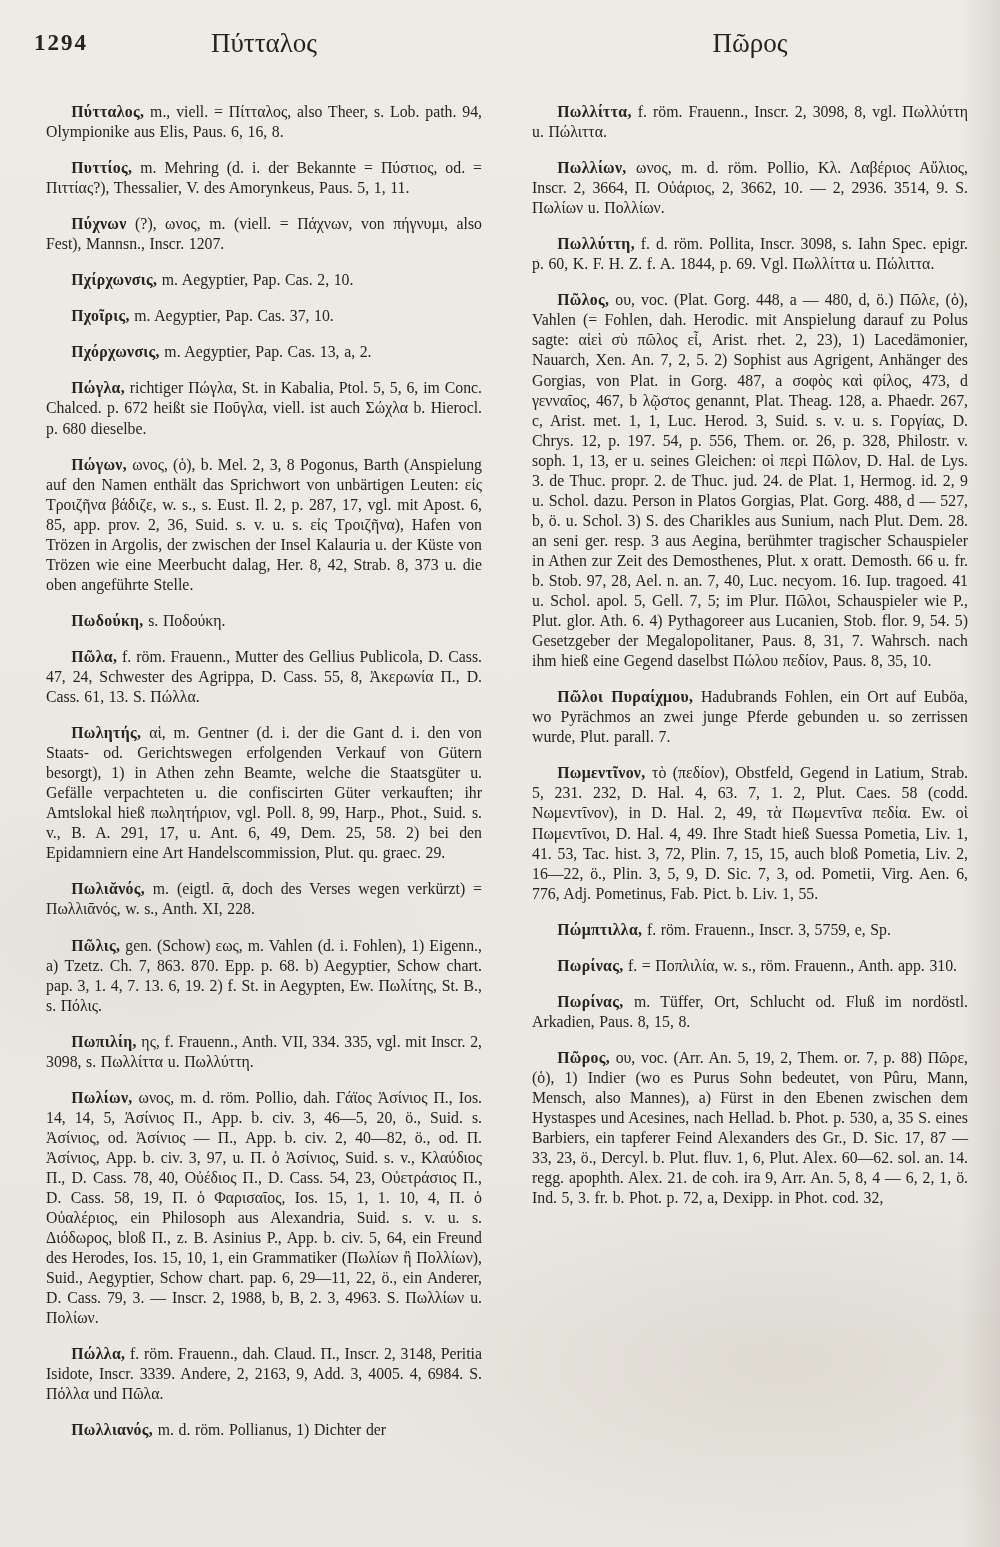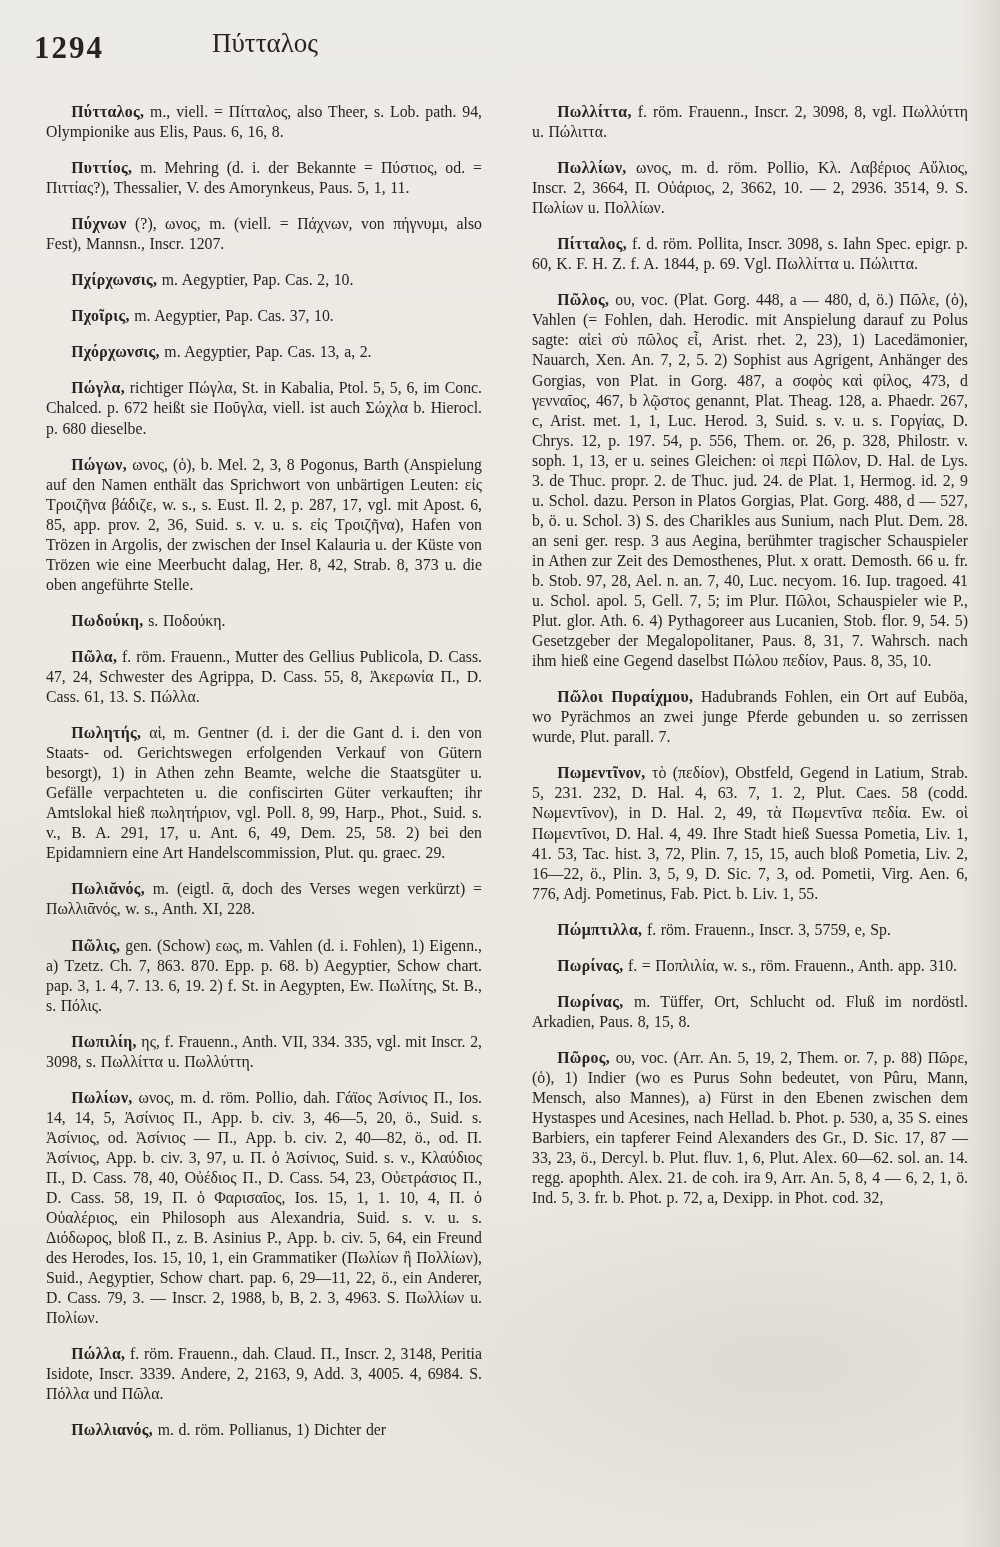--- a/index.html
+++ b/index.html
@@ -23,21 +23,21 @@
   }
   .header-row {
     display: flex;
     position: relative;
     height: 52px;
   }
   .header-cell { width: 470px; text-align: center; position: relative; }
   .header-cell.right { margin-left: 18px; }
   .page-number {
     position: absolute; left: 4px; top: 4px;
-    font-size: 31px; font-weight: bold; letter-spacing: 2px;
+    font-size: 23px; font-weight: bold; letter-spacing: 2px;
   }
   .running-head {
     font-size: 27px;
     display: inline-block;
     padding-top: 2px;
   }
   .columns { display: flex; margin-top: 8px; }
   .col { width: 470px; text-align: justify; }
   .col.right { margin-left: 18px; }
   p.entry {
@@ -53,20 +53,23 @@
 </head>
 <body>
 
 <div class="page">
 
   <div class="header-row">
     <div class="header-cell">
       <span class="page-number">1294</span>
       <span class="running-head">Πύτταλος</span>
     </div>
+    <div class="header-cell right">
+      <span class="running-head">Πῶρος</span>
+    </div>
   </div>
 
   <div class="columns">
 
     <div class="col">
       <p class="entry"><b class="hw">Πύτταλος,</b><span> m., viell. = Πίτταλος, also Theer, s. Lob. path. 94, Olympionike aus Elis, Paus. 6, 16, 8.</span></p>
       <p class="entry"><b class="hw">Πυττίος,</b><span> m. Mehring (d. i. der Bekannte = Πύστιος, od. = Πιττίας?), Thessalier, V. des Amorynkeus, Paus. 5, 1, 11.</span></p>
       <p class="entry"><b class="hw">Πύχνων</b><span> (?), ωνος, m. (viell. = Πάχνων, von πήγνυμι, also Fest), Mannsn., Inscr. 1207.</span></p>
       <p class="entry"><b class="hw">Πχίρχωνσις,</b><span> m. Aegyptier, Pap. Cas. 2, 10.</span></p>
       <p class="entry"><b class="hw">Πχοῖρις,</b><span> m. Aegyptier, Pap. Cas. 37, 10.</span></p>
@@ -80,21 +83,21 @@
       <p class="entry"><b class="hw">Πῶλις,</b><span> gen. (Schow) εως, m. Vahlen (d. i. Fohlen), 1) Eigenn., a) Tzetz. Ch. 7, 863. 870. Epp. p. 68. b) Aegyptier, Schow chart. pap. 3, 1. 4, 7. 13. 6, 19. 2) f. St. in Aegypten, Ew. Πωλίτης, St. B., s. Πόλις.</span></p>
       <p class="entry"><b class="hw">Πωπιλίη,</b><span> ης, f. Frauenn., Anth. VII, 334. 335, vgl. mit Inscr. 2, 3098, s. Πωλλίττα u. Πωλλύττη.</span></p>
       <p class="entry"><b class="hw">Πωλίων,</b><span> ωνος, m. d. röm. Pollio, dah. Γάϊος Ἀσίνιος Π., Ios. 14, 14, 5, Ἀσίνιος Π., App. b. civ. 3, 46—5, 20, ö., Suid. s. Ἀσίνιος, od. Ἀσίνιος — Π., App. b. civ. 2, 40—82, ö., od. Π. Ἀσίνιος, App. b. civ. 3, 97, u. Π. ὁ Ἀσίνιος, Suid. s. v., Κλαύδιος Π., D. Cass. 78, 40, Οὐέδιος Π., D. Cass. 54, 23, Οὐετράσιος Π., D. Cass. 58, 19, Π. ὁ Φαρισαῖος, Ios. 15, 1, 1. 10, 4, Π. ὁ Οὐαλέριος, ein Philosoph aus Alexandria, Suid. s. v. u. s. Διόδωρος, bloß Π., z. B. Asinius P., App. b. civ. 5, 64, ein Freund des Herodes, Ios. 15, 10, 1, ein Grammatiker (Πωλίων ἢ Πολλίων), Suid., Aegyptier, Schow chart. pap. 6, 29—11, 22, ö., ein Anderer, D. Cass. 79, 3. — Inscr. 2, 1988, b, B, 2. 3, 4963. S. Πωλλίων u. Πολίων.</span></p>
       <p class="entry"><b class="hw">Πώλλα,</b><span> f. röm. Frauenn., dah. Claud. Π., Inscr. 2, 3148, Peritia Isidote, Inscr. 3339. Andere, 2, 2163, 9, Add. 3, 4005. 4, 6984. S. Πόλλα und Πῶλα.</span></p>
       <p class="entry"><b class="hw">Πωλλιανός,</b><span> m. d. röm. Pollianus, 1) Dichter der</span></p>
     </div>
 
     <div class="col right">
       <p class="entry"><b class="hw">Πωλλίττα,</b><span> f. röm. Frauenn., Inscr. 2, 3098, 8, vgl. Πωλλύττη u. Πώλιττα.</span></p>
       <p class="entry"><b class="hw">Πωλλίων,</b><span> ωνος, m. d. röm. Pollio, Κλ. Λαβέριος Αὔλιος, Inscr. 2, 3664, Π. Οὐάριος, 2, 3662, 10. — 2, 2936. 3514, 9. S. Πωλίων u. Πολλίων.</span></p>
-      <p class="entry"><b class="hw">Πίτταλος,</b><span> f. d. röm. Pollita, Inscr. 3098, s. Iahn Spec. epigr. p. 60, K. F. H. Z. f. A. 1844, p. 69. Vgl. Πωλλίττα u. Πώλιττα.</span></p>
+      <p class="entry"><b class="hw">Πωλλύττη,</b><span> f. d. röm. Pollita, Inscr. 3098, s. Iahn Spec. epigr. p. 60, K. F. H. Z. f. A. 1844, p. 69. Vgl. Πωλλίττα u. Πώλιττα.</span></p>
       <p class="entry"><b class="hw">Πῶλος,</b><span> ου, voc. (Plat. Gorg. 448, a — 480, d, ö.) Πῶλε, (ὁ), Vahlen (= Fohlen, dah. Herodic. mit Anspielung darauf zu Polus sagte: αἰεὶ σὺ πῶλος εἶ, Arist. rhet. 2, 23), 1) Lacedämonier, Nauarch, Xen. An. 7, 2, 5. 2) Sophist aus Agrigent, Anhänger des Gorgias, von Plat. in Gorg. 487, a σοφὸς καὶ φίλος, 473, d γενναῖος, 467, b λῷστος genannt, Plat. Theag. 128, a. Phaedr. 267, c, Arist. met. 1, 1, Luc. Herod. 3, Suid. s. v. u. s. Γοργίας, D. Chrys. 12, p. 197. 54, p. 556, Them. or. 26, p. 328, Philostr. v. soph. 1, 13, er u. seines Gleichen: οἱ περὶ Πῶλον, D. Hal. de Lys. 3. de Thuc. propr. 2. de Thuc. jud. 24. de Plat. 1, Hermog. id. 2, 9 u. Schol. dazu. Person in Platos Gorgias, Plat. Gorg. 488, d — 527, b, ö. u. Schol. 3) S. des Charikles aus Sunium, nach Plut. Dem. 28. an seni ger. resp. 3 aus Aegina, berühmter tragischer Schauspieler in Athen zur Zeit des Demosthenes, Plut. x oratt. Demosth. 66 u. fr. b. Stob. 97, 28, Ael. n. an. 7, 40, Luc. necyom. 16. Iup. tragoed. 41 u. Schol. apol. 5, Gell. 7, 5; im Plur. Πῶλοι, Schauspieler wie P., Plut. glor. Ath. 6. 4) Pythagoreer aus Lucanien, Stob. flor. 9, 54. 5) Gesetzgeber der Megalopolitaner, Paus. 8, 31, 7. Wahrsch. nach ihm hieß eine Gegend daselbst Πώλου πεδίον, Paus. 8, 35, 10.</span></p>
       <p class="entry"><b class="hw">Πῶλοι Πυραίχμου,</b><span> Hadubrands Fohlen, ein Ort auf Euböa, wo Pyrächmos an zwei junge Pferde gebunden u. so zerrissen wurde, Plut. parall. 7.</span></p>
       <p class="entry"><b class="hw">Πωμεντῖνον,</b><span> τὸ (πεδίον), Obstfeld, Gegend in Latium, Strab. 5, 231. 232, D. Hal. 4, 63. 7, 1. 2, Plut. Caes. 58 (codd. Νωμεντῖνον), in D. Hal. 2, 49, τὰ Πωμεντῖνα πεδία. Ew. οἱ Πωμεντῖνοι, D. Hal. 4, 49. Ihre Stadt hieß Suessa Pometia, Liv. 1, 41. 53, Tac. hist. 3, 72, Plin. 7, 15, 15, auch bloß Pometia, Liv. 2, 16—22, ö., Plin. 3, 5, 9, D. Sic. 7, 3, od. Pometii, Virg. Aen. 6, 776, Adj. Pometinus, Fab. Pict. b. Liv. 1, 55.</span></p>
       <p class="entry"><b class="hw">Πώμπτιλλα,</b><span> f. röm. Frauenn., Inscr. 3, 5759, e, Sp.</span></p>
       <p class="entry"><b class="hw">Πωρίνας,</b><span> f. = Ποπλιλία, w. s., röm. Frauenn., Anth. app. 310.</span></p>
       <p class="entry"><b class="hw">Πωρίνας,</b><span> m. Tüffer, Ort, Schlucht od. Fluß im nordöstl. Arkadien, Paus. 8, 15, 8.</span></p>
       <p class="entry"><b class="hw">Πῶρος,</b><span> ου, voc. (Arr. An. 5, 19, 2, Them. or. 7, p. 88) Πῶρε, (ὁ), 1) Indier (wo es Purus Sohn bedeutet, von Pûru, Mann, Mensch, also Mannes), a) Fürst in den Ebenen zwischen dem Hystaspes und Acesines, nach Hellad. b. Phot. p. 530, a, 35 S. eines Barbiers, ein tapferer Feind Alexanders des Gr., D. Sic. 17, 87 — 33, 23, ö., Dercyl. b. Plut. fluv. 1, 6, Plut. Alex. 60—62. sol. an. 14. regg. apophth. Alex. 21. de coh. ira 9, Arr. An. 5, 8, 4 — 6, 2, 1, ö. Ind. 5, 3. fr. b. Phot. p. 72, a, Dexipp. in Phot. cod. 32,</span></p>
     </div>
 
   </div>

